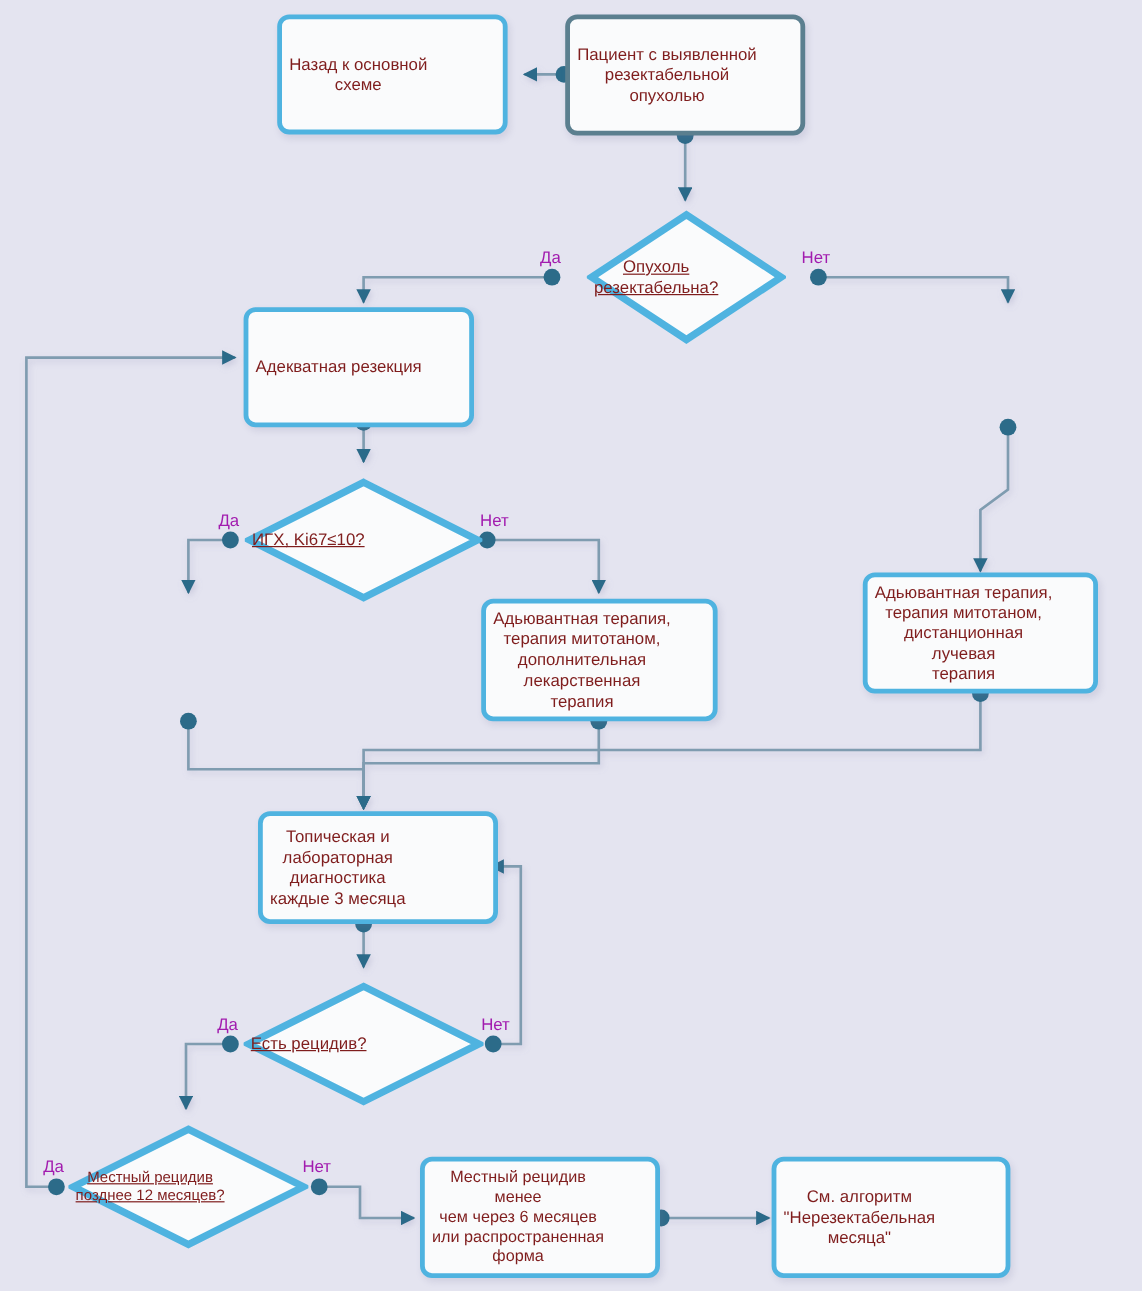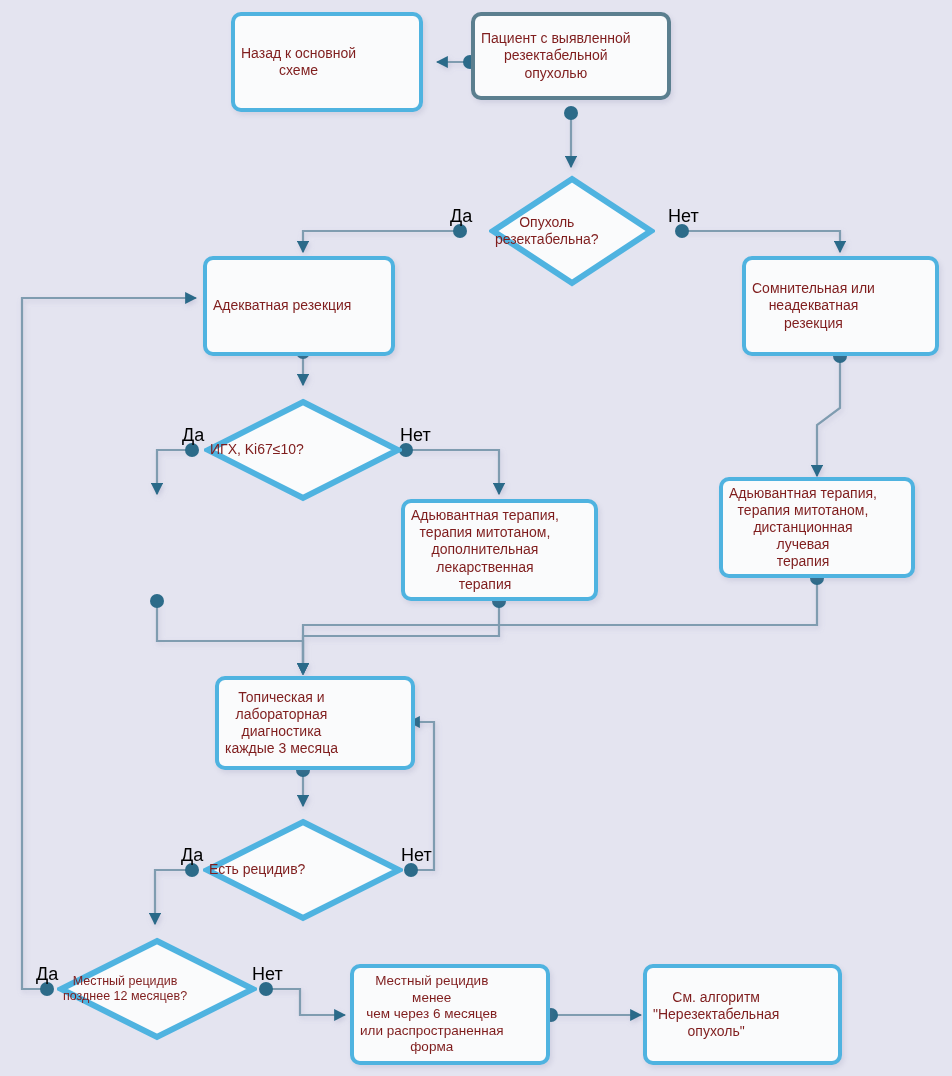--- a/index.html
+++ b/index.html
@@ -43,32 +43,33 @@
     border-color: #5b7f8f;
   }
   .node.diamond {
     background: transparent;
     border: none;
     box-shadow: none;
   }
   .node.diamond .dtext {
     position: relative;
     z-index: 2;
+    text-decoration: underline;
   }
   .node.diamond svg.dshape {
     position: absolute;
     left: 0; top: 0;
     width: 100%;
     height: 100%;
     z-index: 1;
   }
   .edgelabel {
     position: absolute;
-    color: #000000;
-    font-size: 18px;
+    color: #a21caf;
+    font-size: 14px;
     z-index: 4;
     white-space: nowrap;
   }
   .nodetext {
     white-space: pre-line;
     padding: 2px 6px;
   }
 </style>
 </head>
 <body>
@@ -141,43 +142,38 @@
       <circle cx="266" cy="989" r="7"></circle>
       <circle cx="551" cy="1015" r="7"></circle>
     </g>
   </svg>
 
   <div class="node box" style="left:231px; top:12px; width:192px; height:100px;">
     <span class="nodetext">Назад к основной
 схеме</span>
   </div>
 
-  <div class="node box dark" style="left:471px; top:12px; width:200px; height:88px;">
+  <div class="node box dark" style="left:471px; top:12px; width:200px; height:101px;">
     <span class="nodetext">Пациент с выявленной
 резектабельной
 опухолью</span>
   </div>
 
   <div class="node diamond" style="left:489px; top:175px; width:166px; height:112px;">
     <svg class="dshape" viewBox="0 0 166 112" preserveAspectRatio="none">
       <polygon points="83,4 162,56 83,108 4,56" fill="#fafbfc" stroke="#4fb3e0" stroke-width="6"></polygon>
     </svg>
     <span class="nodetext dtext">Опухоль
 резектабельна?</span>
   </div>
 
   <div class="node box" style="left:203px; top:256px; width:192px; height:100px;">
     <span class="nodetext">Адекватная резекция</span>
   </div>
 
-  <div class="node box" style="left:742px; top:256px; width:197px; height:100px;">
-    <span class="nodetext">Сомнительная или
-неадекватная
-резекция</span>
-  </div>
 
   <div class="node diamond" style="left:204px; top:398px; width:198px; height:104px;">
     <svg class="dshape" viewBox="0 0 198 104" preserveAspectRatio="none">
       <polygon points="99,4 194,52 99,100 4,52" fill="#fafbfc" stroke="#4fb3e0" stroke-width="6"></polygon>
     </svg>
     <span class="nodetext dtext">ИГХ, Ki67≤10?</span>
   </div>
 
 
   <div class="node box" style="left:401px; top:499px; width:197px; height:102px;">
@@ -222,21 +218,21 @@
     <span class="nodetext" style="font-size:13.5px;">Местный рецидив
 менее
 чем через 6 месяцев
 или распространенная
 форма</span>
   </div>
 
   <div class="node box" style="left:643px; top:964px; width:199px; height:101px;">
     <span class="nodetext">См. алгоритм
 "Нерезектабельная
-опухоль"</span>
+месяца"</span>
   </div>
 
   <div class="edgelabel" style="left:450px; top:206px;">Да</div>
   <div class="edgelabel" style="left:668px; top:206px;">Нет</div>
   <div class="edgelabel" style="left:182px; top:425px;">Да</div>
   <div class="edgelabel" style="left:400px; top:425px;">Нет</div>
   <div class="edgelabel" style="left:181px; top:845px;">Да</div>
   <div class="edgelabel" style="left:401px; top:845px;">Нет</div>
   <div class="edgelabel" style="left:36px; top:964px;">Да</div>
   <div class="edgelabel" style="left:252px; top:964px;">Нет</div>

